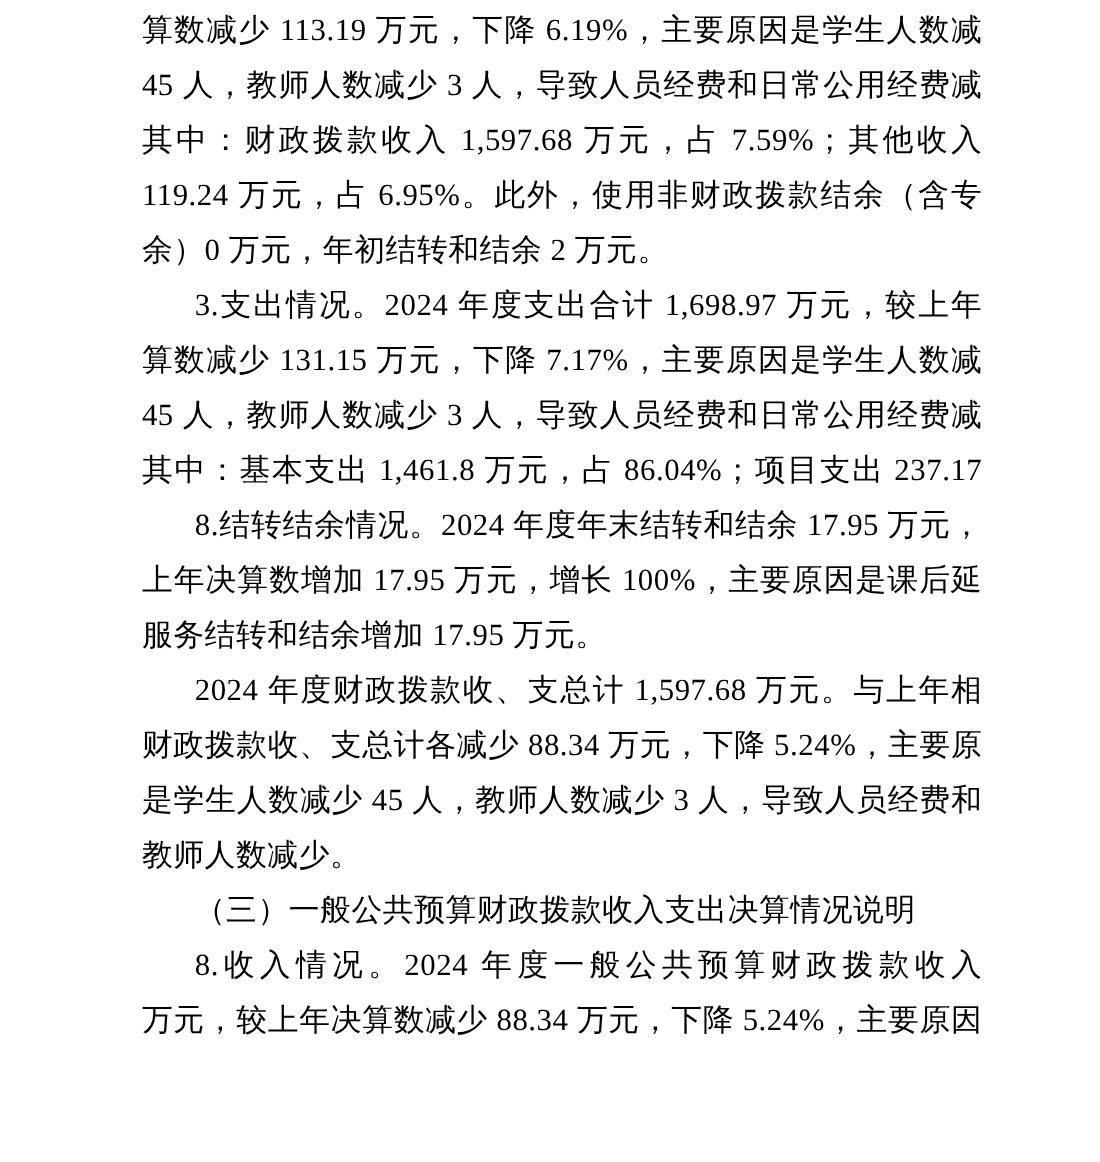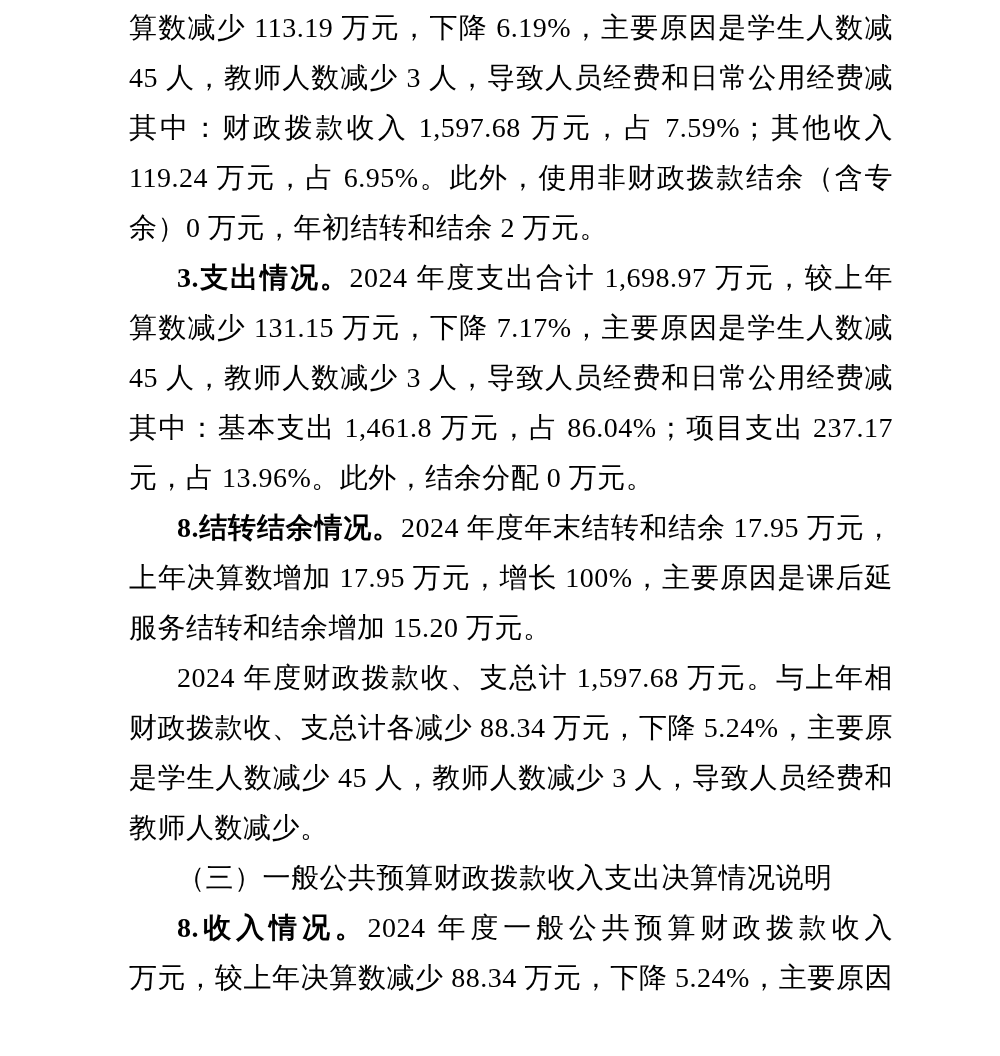--- a/index.html
+++ b/index.html
@@ -36,41 +36,40 @@
     text-align: left;
   }
   .doc-line.justify {
     text-align: justify;
     text-align-last: justify;
   }
   .doc-line.indent {
     text-indent: 48px;
   }
   .doc-line .bold {
-    font-weight: bold;
+    font-weight: normal;
   }
 </style>
 </head>
 <body>
 
 <div class="doc-page">
   <div class="doc-body">
       <div class="doc-line justify"><span class="">算数减少 113.19 万元，下降 6.19%，主要原因是学生人数减少</span></div>
       <div class="doc-line justify"><span class="">45 人，教师人数减少 3 人，导致人员经费和日常公用经费减少。</span></div>
       <div class="doc-line justify"><span class="">其中：财政拨款收入 1,597.68 万元，占 7.59%；其他收入</span></div>
       <div class="doc-line justify"><span class="">119.24 万元，占 6.95%。此外，使用非财政拨款结余（含专用结</span></div>
       <div class="doc-line"><span class="">余）0 万元，年初结转和结余 2 万元。</span></div>
       <div class="doc-line indent justify"><span class="bold">3.支出情况。</span><span class="">2024 年度支出合计 1,698.97 万元，较上年决</span></div>
       <div class="doc-line justify"><span class="">算数减少 131.15 万元，下降 7.17%，主要原因是学生人数减少</span></div>
       <div class="doc-line justify"><span class="">45 人，教师人数减少 3 人，导致人员经费和日常公用经费减少。</span></div>
       <div class="doc-line justify"><span class="">其中：基本支出 1,461.8 万元，占 86.04%；项目支出 237.17 万</span></div>
-      <div class="doc-line"><span class="">元，占 13.96%。此外，结余分配 0 万元。</span></div>
       <div class="doc-line indent justify"><span class="bold">8.结转结余情况。</span><span class="">2024 年度年末结转和结余 17.95 万元，较</span></div>
       <div class="doc-line justify"><span class="">上年决算数增加 17.95 万元，增长 100%，主要原因是课后延时</span></div>
-      <div class="doc-line"><span class="">服务结转和结余增加 15.20 万元。</span></div>
+      <div class="doc-line"><span class="">服务结转和结余增加 17.95 万元。</span></div>
       <div class="doc-line indent justify"><span class="">2024 年度财政拨款收、支总计 1,597.68 万元。与上年相比，</span></div>
       <div class="doc-line justify"><span class="">财政拨款收、支总计各减少 88.34 万元，下降 5.24%，主要原因</span></div>
       <div class="doc-line justify"><span class="">是学生人数减少 45 人，教师人数减少 3 人，导致人员经费和日</span></div>
       <div class="doc-line"><span class="">教师人数减少。</span></div>
       <div class="doc-line indent"><span class="">（三）一般公共预算财政拨款收入支出决算情况说明</span></div>
       <div class="doc-line indent justify"><span class="bold">8.收入情况。</span><span class="">2024 年度一般公共预算财政拨款收入 1,597.68</span></div>
       <div class="doc-line justify"><span class="">万元，较上年决算数减少 88.34 万元，下降 5.24%，主要原因是</span></div>
     </div>
 </div>
 

